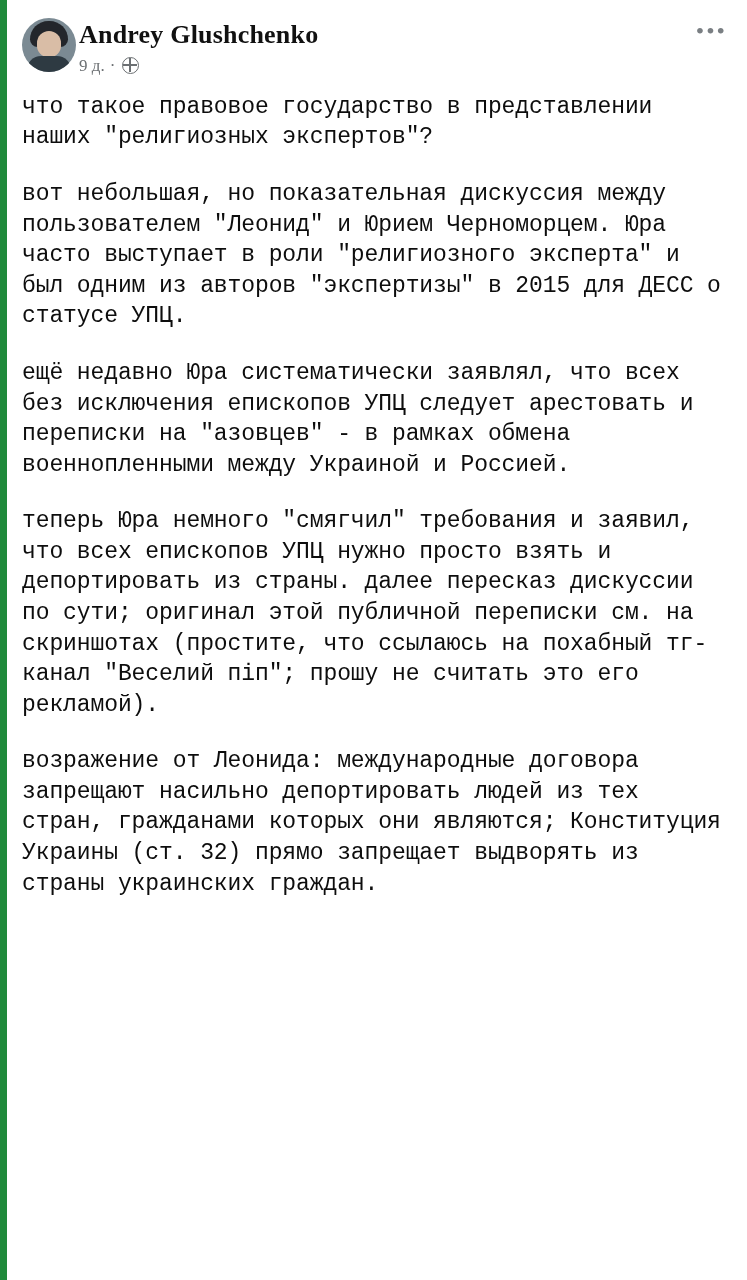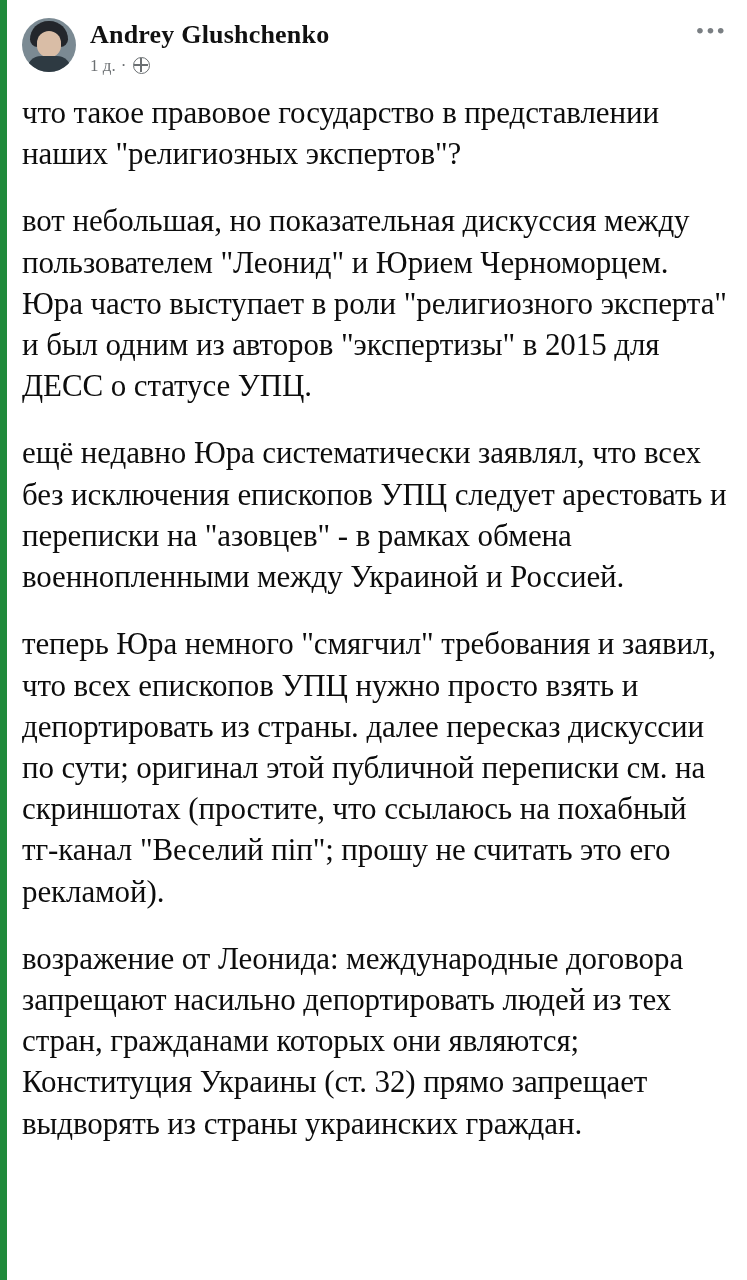--- a/index.html
+++ b/index.html
@@ -63,21 +63,21 @@
   .avatar .body {
     position: absolute;
     left: 5px;
     top: 38px;
     width: 44px;
     height: 22px;
     border-radius: 14px 14px 0 0;
     background: #2e3a42;
   }
   .header-text {
-    margin-left: 14px;
+    margin-left: 3px;
     padding-top: 2px;
   }
   .author-name {
     font-size: 26px;
     font-weight: bold;
     letter-spacing: 0.2px;
     line-height: 1.15;
     color: #111111;
   }
   .meta-row {
@@ -123,46 +123,47 @@
     letter-spacing: 2px;
     color: #7a7f83;
     font-size: 24px;
     line-height: 10px;
     cursor: pointer;
   }
   .post-body {
     padding: 6px 18px 0 22px;
   }
   .para {
-    font-size: 31px;
+    font-size: 23px;
     line-height: 1.33;
     margin: 0 0 26px 0;
     color: #0d0d0d;
     letter-spacing: -0.1px;
     word-wrap: break-word;
+    font-family: Liberation Mono, monospace;
   }
   .para:first-child { margin-top: 4px; }
 </style>
 </head>
 <body>
 
 <div class="accent-bar"></div>
 
 <div class="post">
 
   <div class="post-header">
     <div class="avatar">
       <div class="hair"></div>
       <div class="face"></div>
       <div class="body"></div>
     </div>
     <div class="header-text">
       <div class="author-name">Andrey Glushchenko</div>
       <div class="meta-row">
-        <span class="meta-time">1 д.</span>
+        <span class="meta-time">9 д.</span>
         <span class="meta-dot">·</span>
         <span class="globe-icon"></span>
       </div>
     </div>
     <div class="more-button">•••</div>
   </div>
 
   <div class="post-body">
     <p class="para">что такое правовое государство в представлении наших "религиозных экспертов"?</p>
     <p class="para">вот небольшая, но показательная дискуссия между пользователем "Леонид" и Юрием Черноморцем. Юра часто выступает в роли "религиозного эксперта" и был одним из авторов "экспертизы" в 2015 для ДЕСС о статусе УПЦ.</p>

